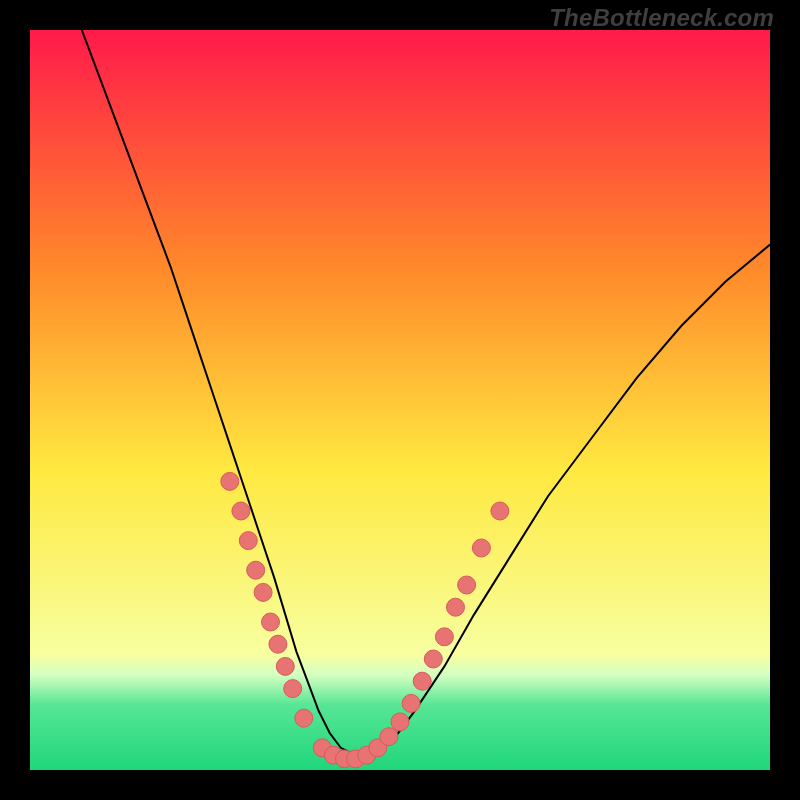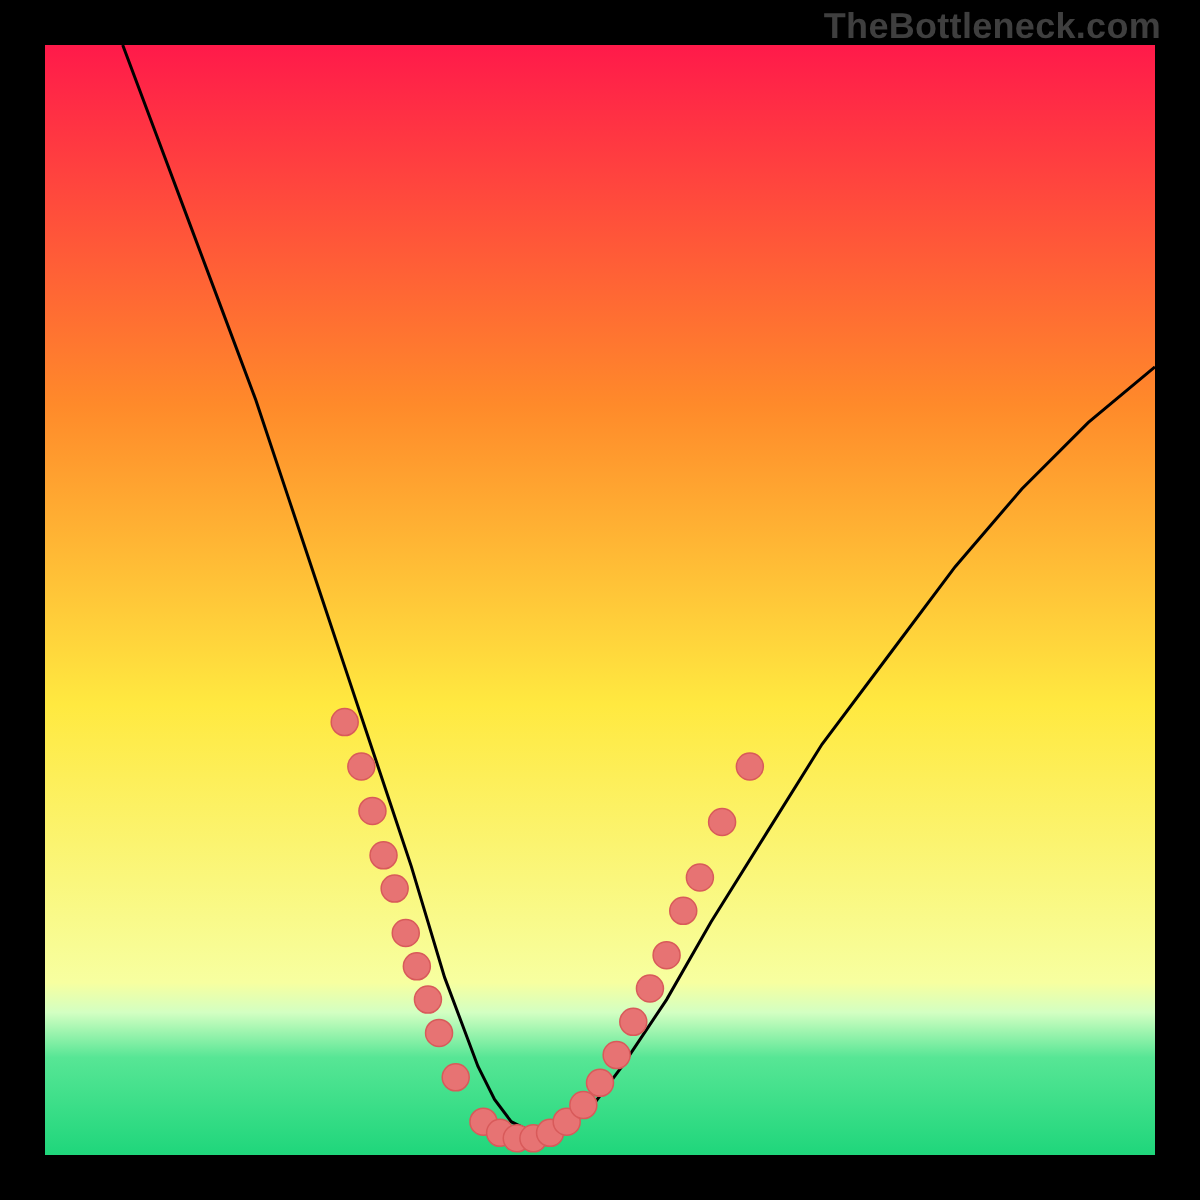--- a/index.html
+++ b/index.html
@@ -11,20 +11,21 @@
     background: #000;
     font-family: Arial, Helvetica, sans-serif;
   }
   .frame {
     position: absolute;
     left: 0;
     top: 0;
     width: 784px;
     height: 800px;
     background: #000;
+    font-style: italic;
   }
   .plot {
     position: absolute;
     left: 30px;
     top: 30px;
     width: 740px;
     height: 740px;
   }
   .watermark {
     position: absolute;

